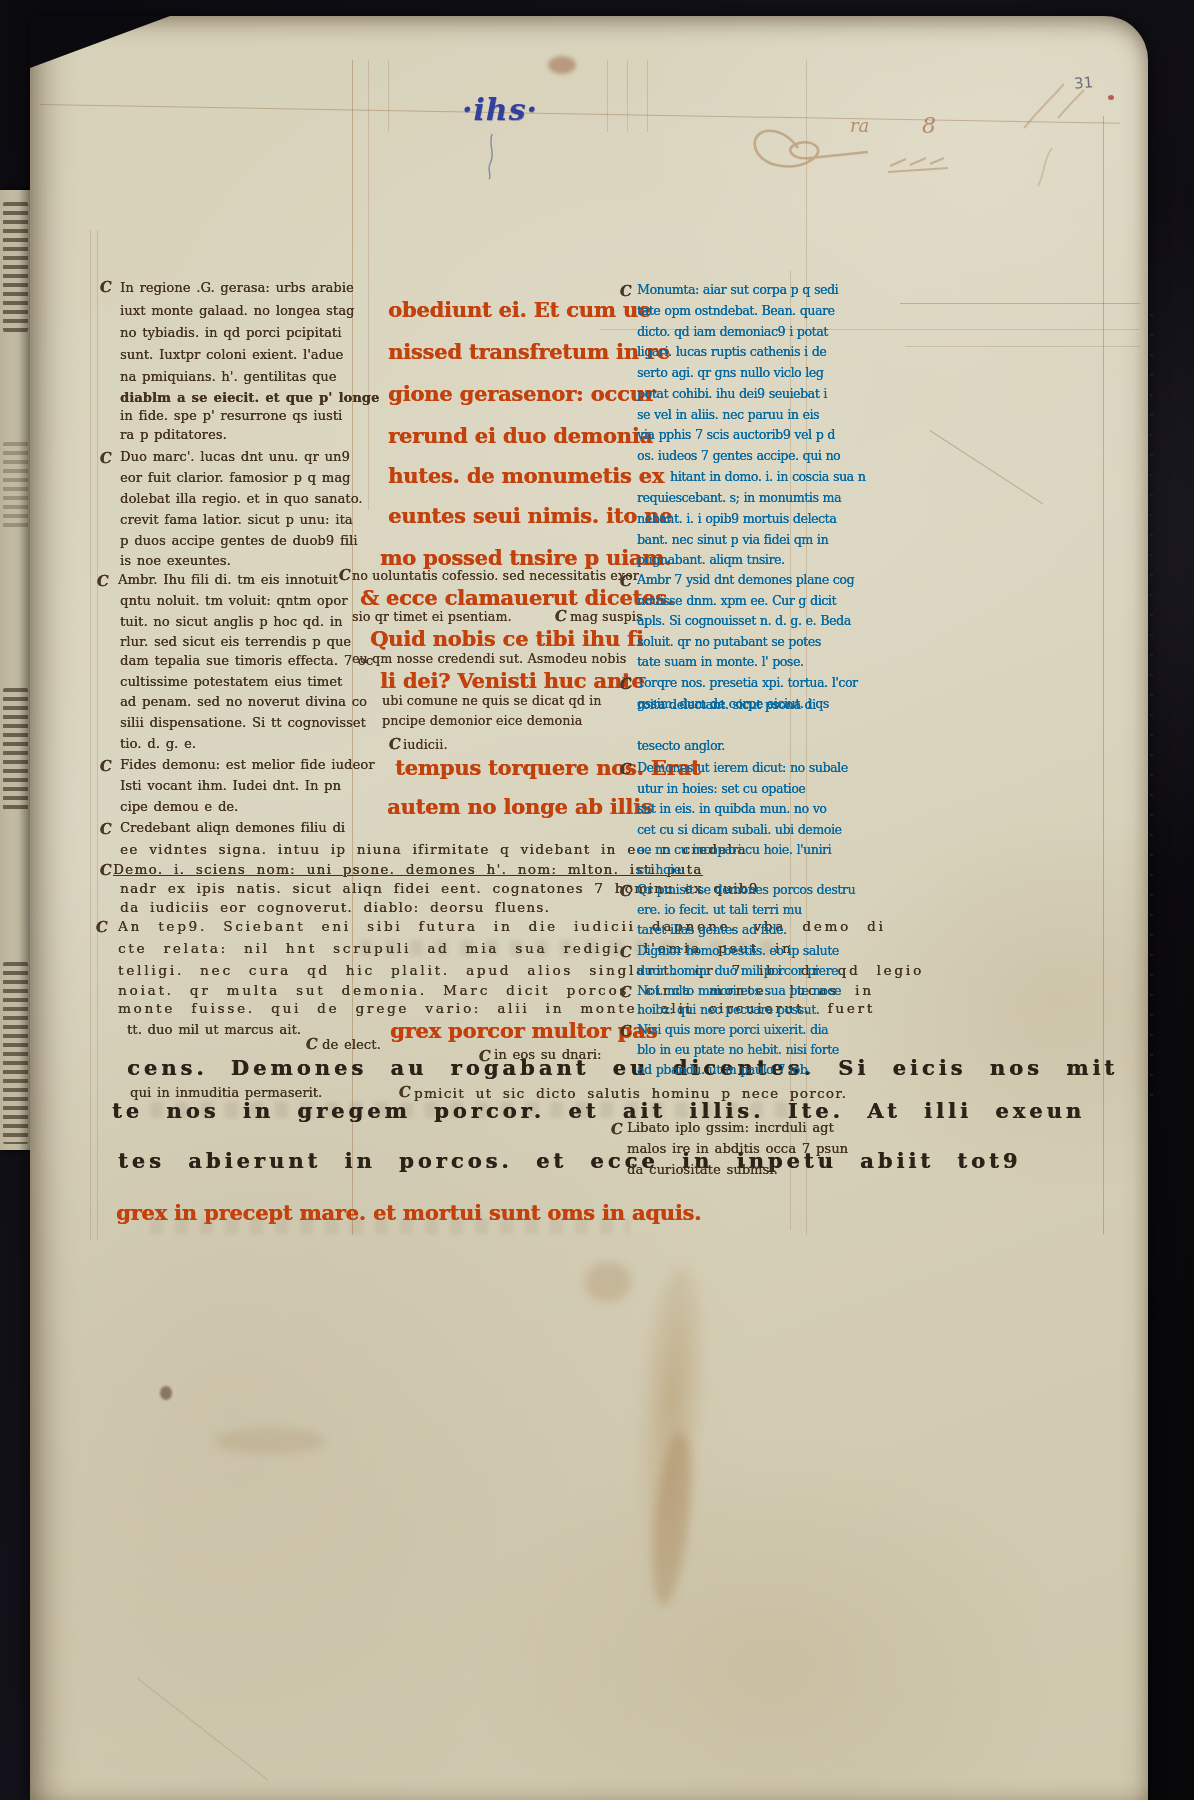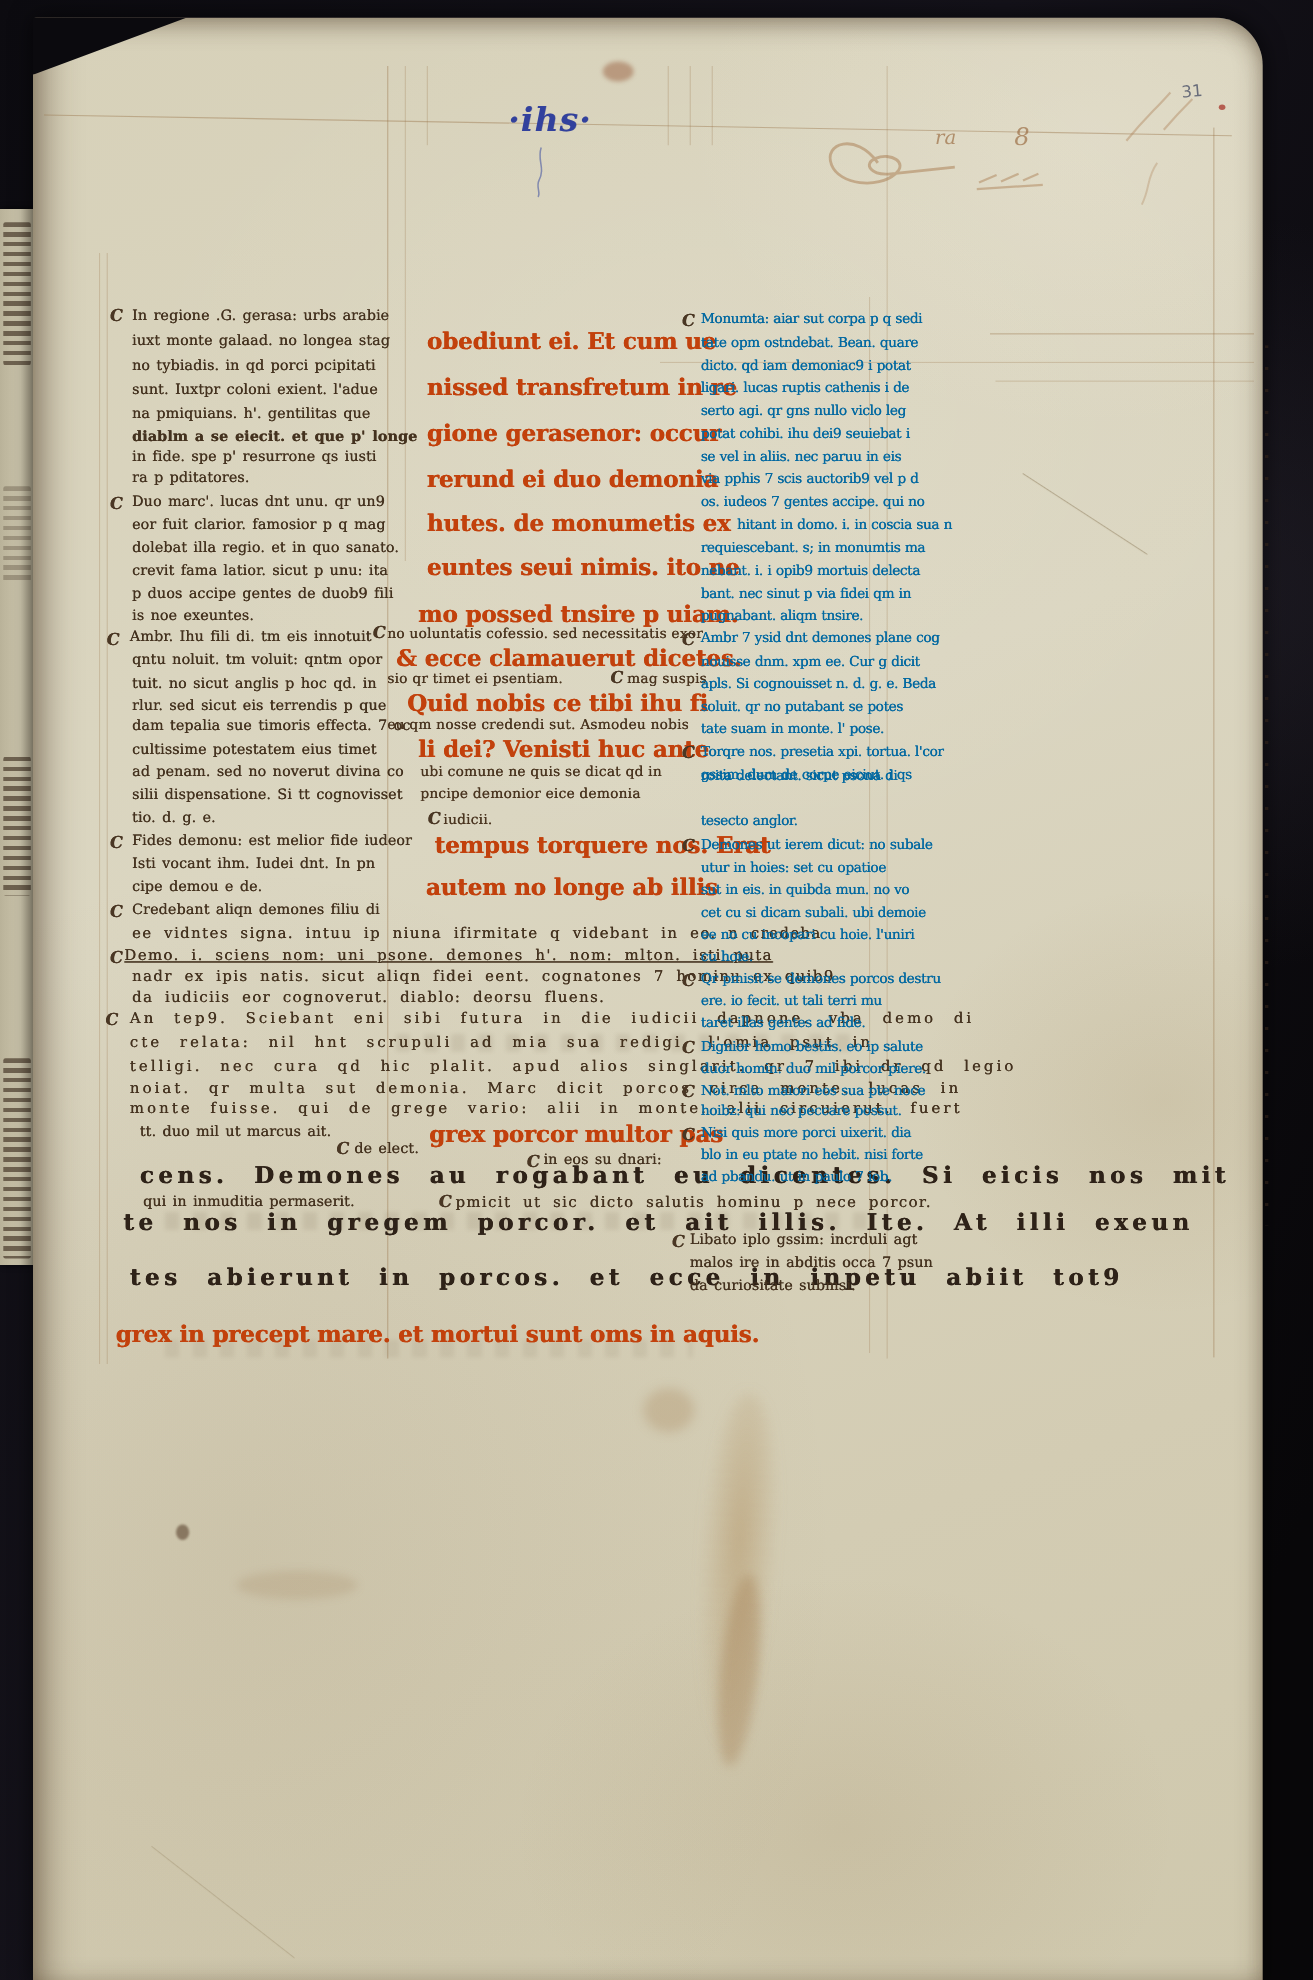--- a/index.html
+++ b/index.html
@@ -225,21 +225,21 @@
       <div class="ln i" style="left: 382px; top: 693px;">ubi comune ne quis se dicat qd in</div>
       <div class="ln i" style="left: 382px; top: 713px;">pncipe demonior eice demonia</div>
       <div class="ln p" style="left: 390px; top: 735px;">C</div>
       <div class="ln i" style="left: 403px; top: 737px;">iudicii.</div>
       <div class="ln l" style="left: 395px; top: 755px;">tempus torquere nos. Erat</div>
       <div class="ln l" style="left: 387px; top: 794px;">autem no longe ab illis</div>
       <div class="ln l" style="left: 390px; top: 1018px;">grex porcor multor pas</div>
       <div class="ln lw" style="left: 127px; top: 1055px;">cens. Demones au rogabant eu dicentes. Si eicis nos mit</div>
       <div class="ln lw" style="left: 112px; top: 1098px;">te nos in gregem porcor. et ait illis. Ite. At illi exeun</div>
       <div class="ln lw" style="left: 118px; top: 1148px;">tes abierunt in porcos. et ecce in inpetu abiit tot9</div>
-      <div class="ln l" style="left: 105px; top: 1200px;">grex in precept mare. et mortui sunt oms in aquis.</div>
+      <div class="ln l" style="left: 116px; top: 1200px;">grex in precept mare. et mortui sunt oms in aquis.</div>
       <div class="ln p" style="left: 621px; top: 282px;">C</div>
       <div class="ln gr" style="left: 637px; top: 282px;">Monumta: aiar sut corpa p q sedi</div>
       <div class="ln gr" style="left: 637px; top: 303px;">tate opm ostndebat. Bean. quare</div>
       <div class="ln gr" style="left: 637px; top: 324px;">dicto. qd iam demoniac9 i potat</div>
       <div class="ln gr" style="left: 637px; top: 344px;">ligari. lucas ruptis cathenis i de</div>
       <div class="ln gr" style="left: 637px; top: 365px;">serto agi. qr gns nullo viclo leg</div>
       <div class="ln gr" style="left: 637px; top: 386px;">potat cohibi. ihu dei9 seuiebat i</div>
       <div class="ln gr" style="left: 637px; top: 407px;">se vel in aliis. nec paruu in eis</div>
       <div class="ln gr" style="left: 637px; top: 427px;">via pphis 7 scis auctorib9 vel p d</div>
       <div class="ln gr" style="left: 637px; top: 448px;">os. iudeos 7 gentes accipe. qui no</div>

